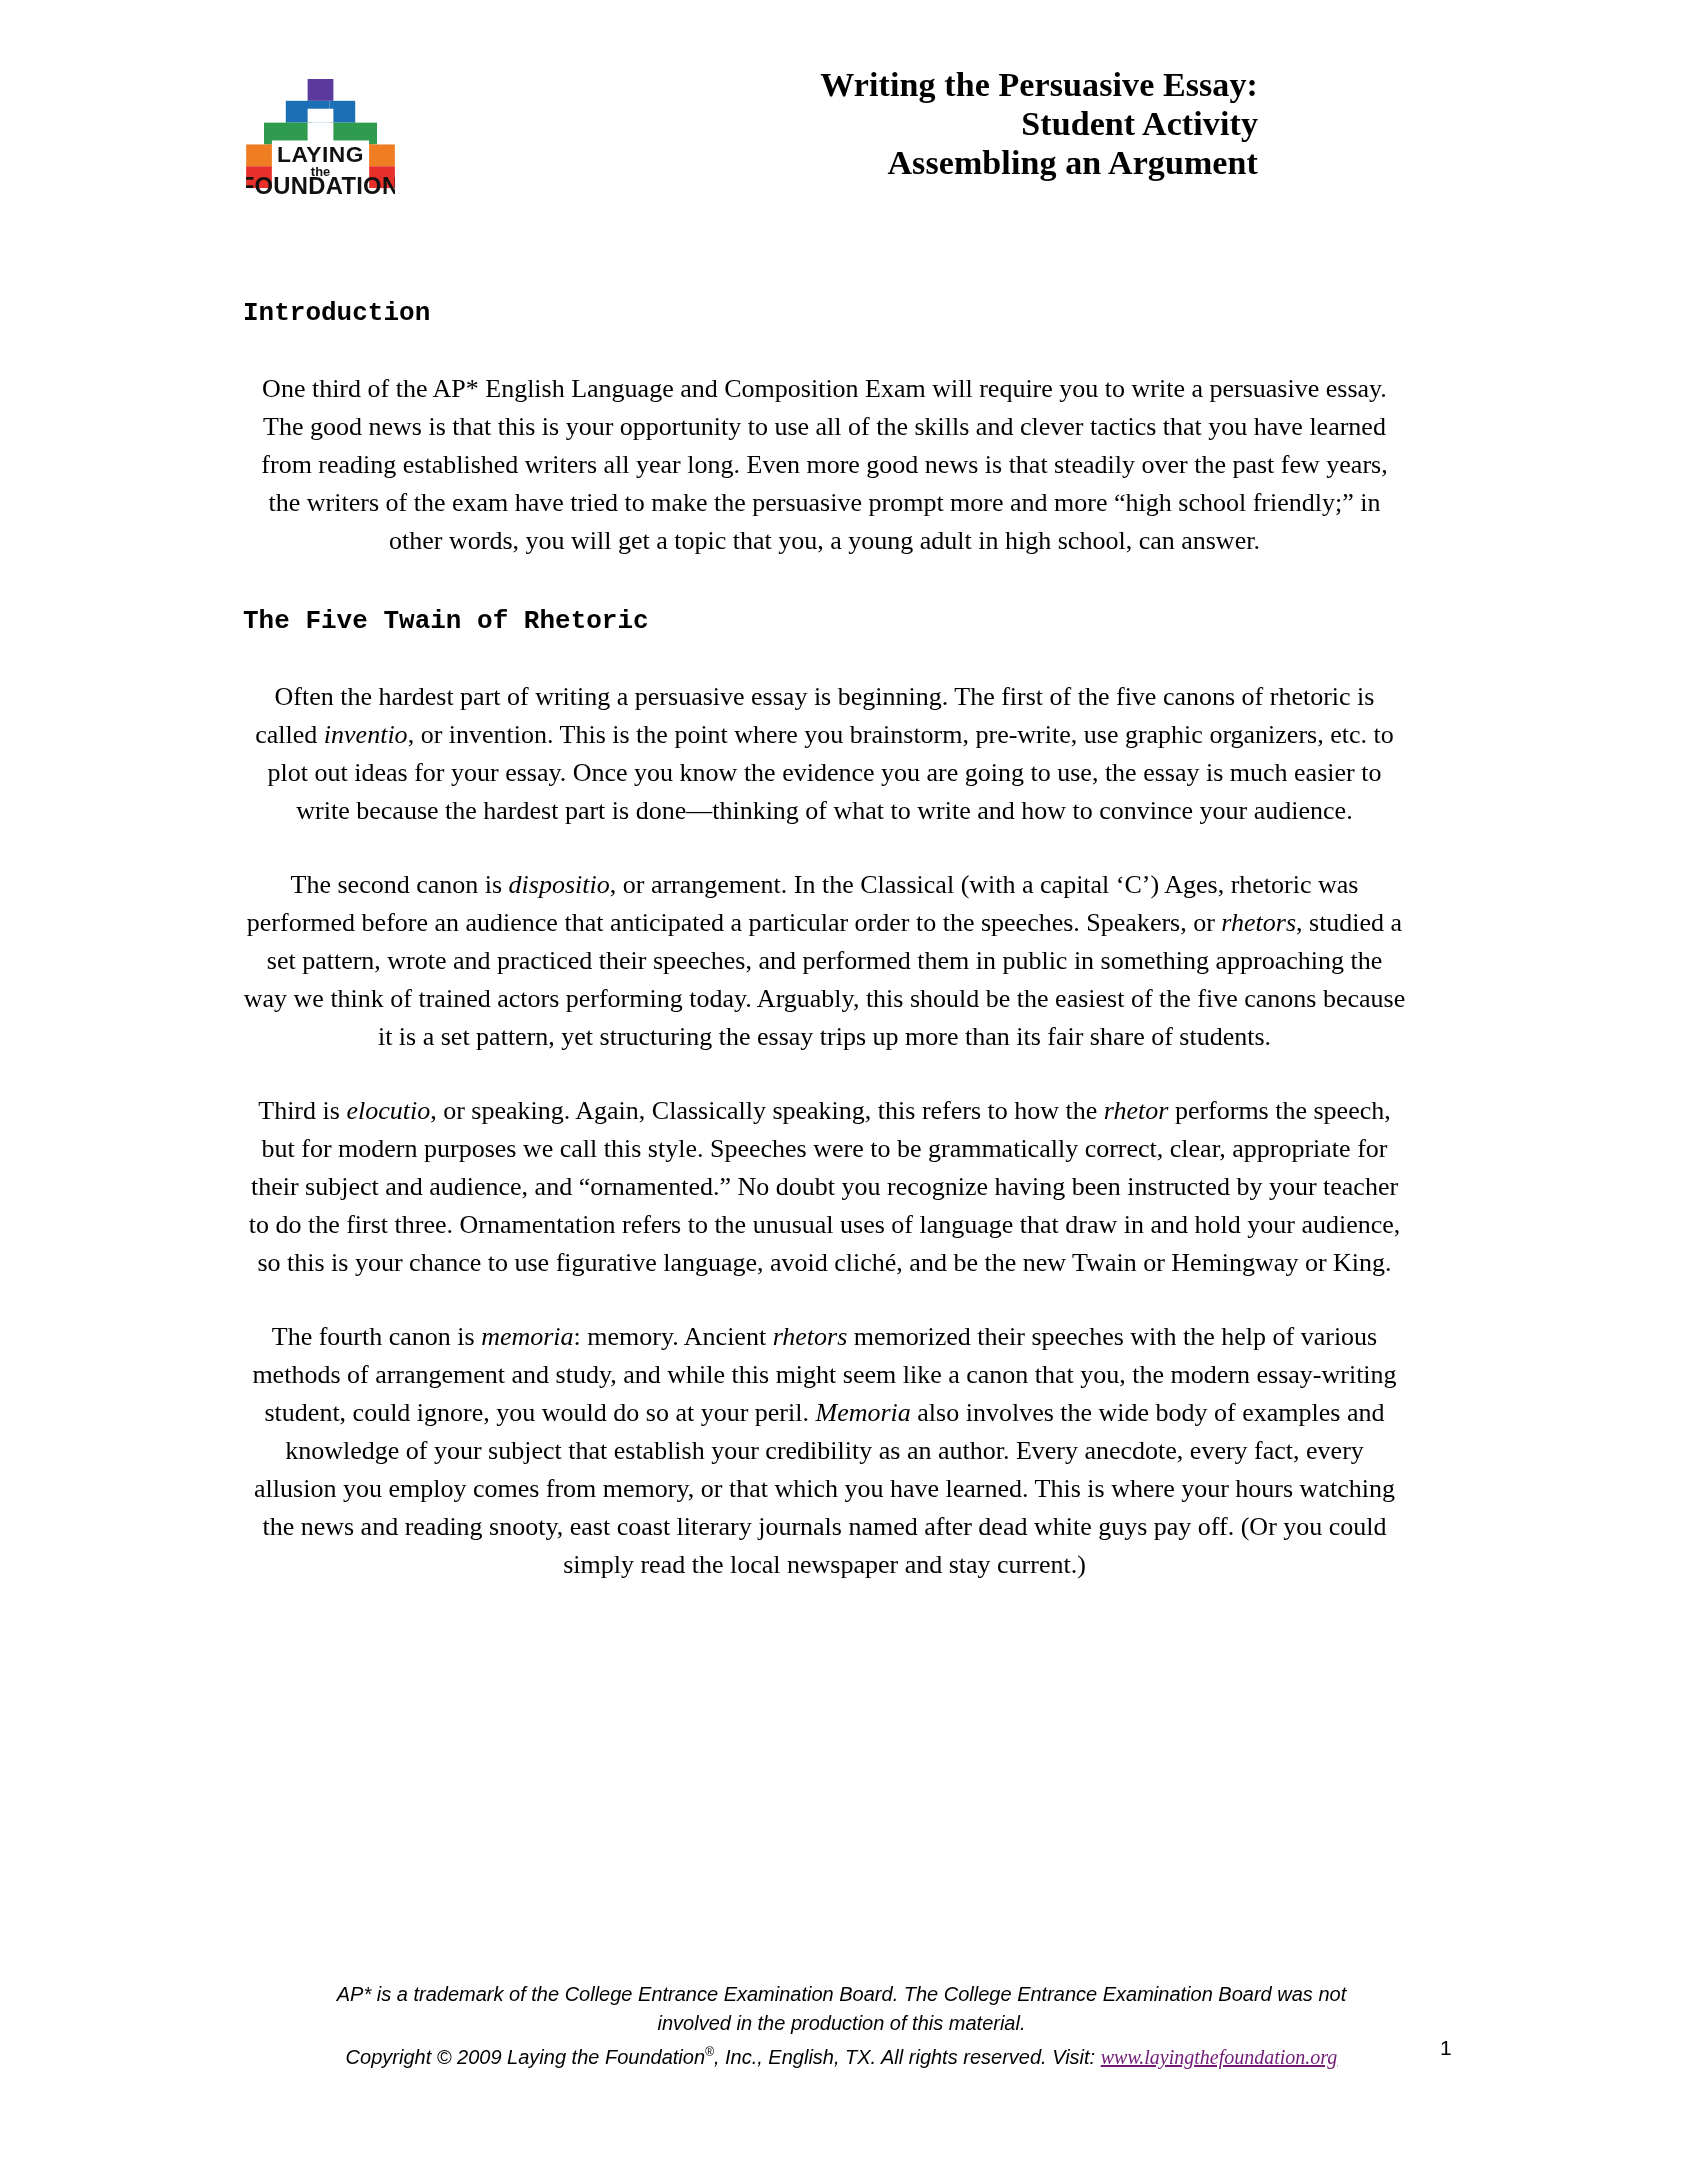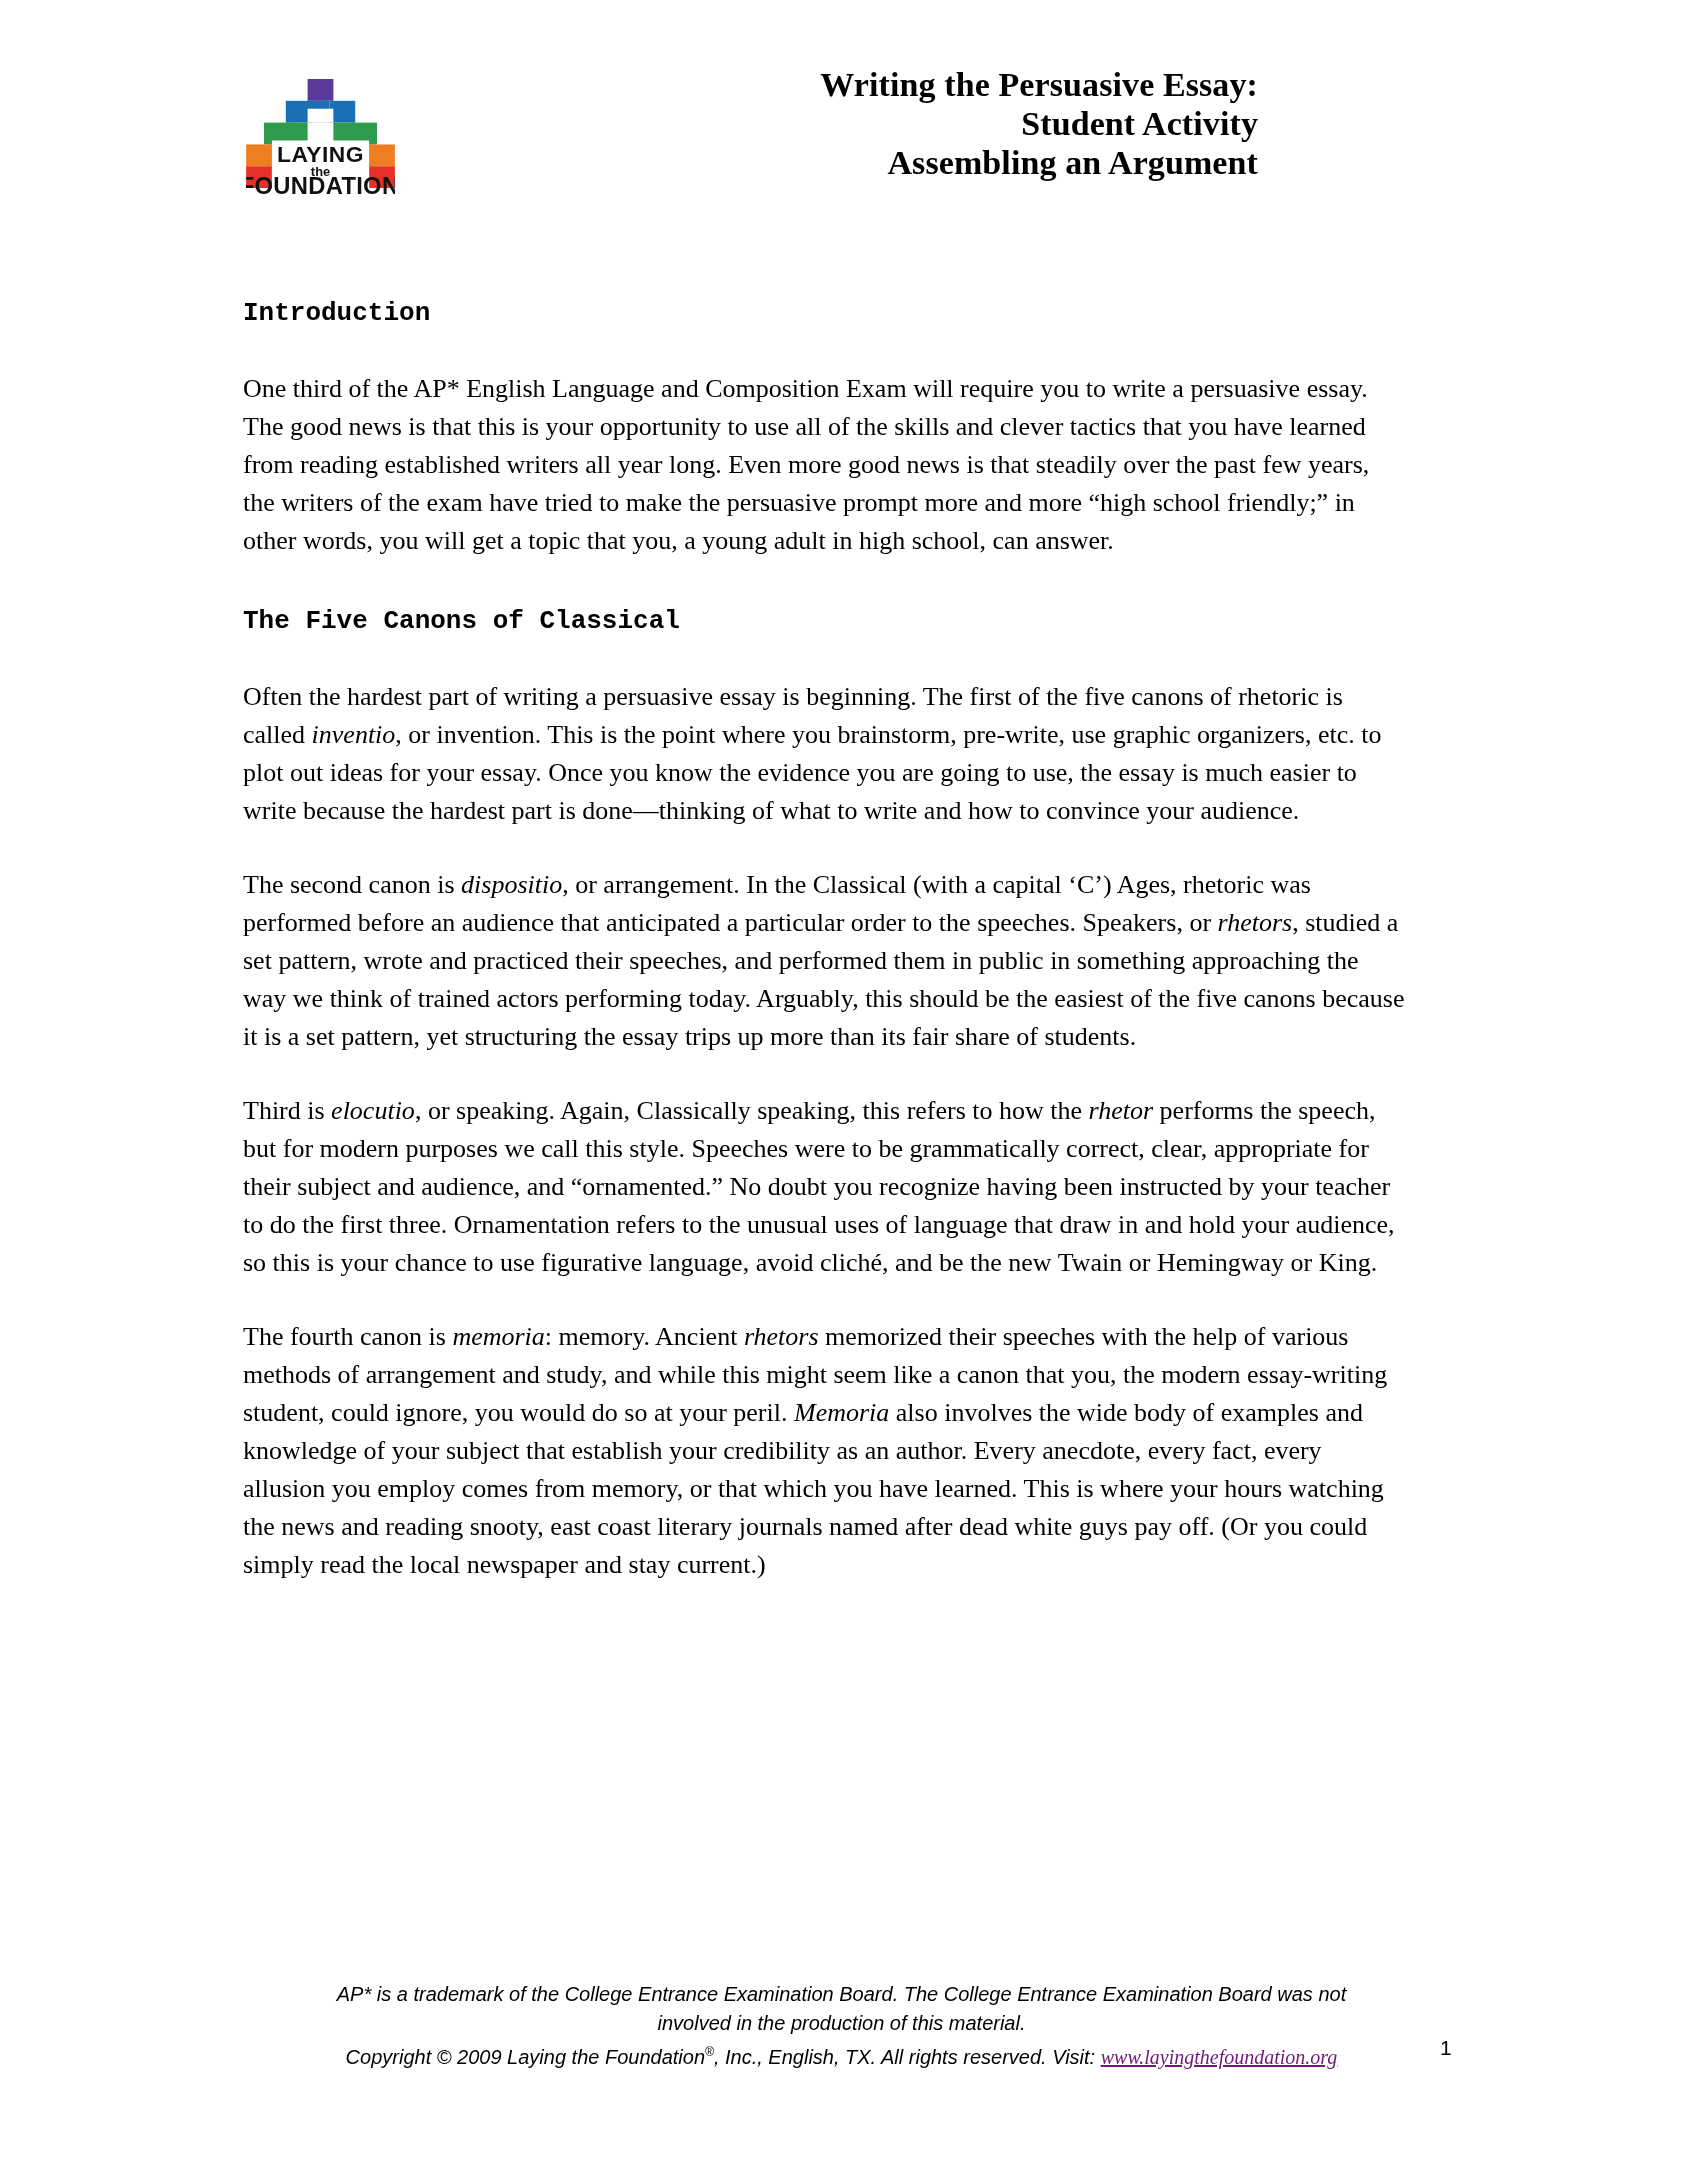--- a/index.html
+++ b/index.html
@@ -67,21 +67,21 @@
     font-size: 26px;
     font-weight: bold;
     margin: 0 0 0 0;
     line-height: 32px;
   }
   p.para {
     font-family: "Liberation Serif", "DejaVu Serif", serif;
     font-size: 26px;
     line-height: 38px;
     margin: 0;
-    text-align: left;
+    text-align: center;
   }
   .gap-after-heading { height: 41px; }
   .gap-para { height: 36px; }
   .gap-section { height: 45px; }
 
   i.it { font-style: italic; }
   b.bd { font-weight: normal; }
 
   
   .footer {
@@ -161,21 +161,21 @@
   </div>
 
   <div class="content">
 
     <h2 class="section-heading">Introduction</h2>
     <div class="gap-after-heading"></div>
     <p class="para"><span>One third of the AP* English Language and Composition Exam will require you to write a persuasive essay.  The good news is that this is your opportunity to use all of the skills and clever tactics that you have learned from reading established writers all year long.  Even more good news is that steadily over the past few years, the writers of the exam have tried to make the persuasive prompt more and more “high school friendly;” in other words, you will get a topic that you, a young adult in high school, can answer.</span></p>
 
     <div class="gap-section"></div>
 
-    <h2 class="section-heading">The Five Canons of Classical</h2>
+    <h2 class="section-heading">The Five Twain of Rhetoric</h2>
     <div class="gap-after-heading"></div>
 
     <p class="para"><span>Often the hardest part of writing a persuasive essay is beginning.  The first of the five canons of rhetoric is called </span><i class="it">inventio</i><span>, or </span><b class="bd">invention</b><span>.  This is the point where you brainstorm, pre-write, use graphic organizers, etc. to plot out ideas for your essay.  Once you know the evidence you are going to use, the essay is much easier to write because the hardest part is done—thinking of what to write and how to convince your audience.</span></p>
     <div class="gap-para"></div>
     <p class="para"><span>The second canon is </span><i class="it">dispositio</i><span>, or </span><b class="bd">arrangement</b><span>.  In the Classical (with a capital ‘C’) Ages, rhetoric was performed before an audience that anticipated a particular order to the speeches.  Speakers, or </span><i class="it">rhetors</i><span>, studied a set pattern, wrote and practiced their speeches, and performed them in public in something approaching the way we think of trained actors performing today.  Arguably, this should be the easiest of the five canons because it is a set pattern, yet structuring the essay trips up more than its fair share of students.</span></p>
     <div class="gap-para"></div>
     <p class="para"><span>Third is </span><i class="it">elocutio</i><span>, or speaking.  Again, Classically speaking, this refers to how the </span><i class="it">rhetor</i><span> performs the speech, but for modern purposes we call this </span><b class="bd">style</b><span>.  Speeches were to be grammatically correct, clear, appropriate for their subject and audience, and “ornamented.”  No doubt you recognize having been instructed by your teacher to do the first three.  Ornamentation refers to the unusual uses of language that draw in and hold your audience, so this is your chance to use figurative language, avoid cliché, and be the new Twain or Hemingway or King.</span></p>
     <div class="gap-para"></div>
     <p class="para"><span>The fourth canon is </span><i class="it">memoria</i><span>: memory.  Ancient </span><i class="it">rhetors</i><span> memorized their speeches with the help of various methods of arrangement and study, and while this might seem like a canon that you, the modern essay-writing student, could ignore, you would do so at your peril.  </span><i class="it">Memoria</i><span> also involves the wide body of </span><b class="bd">examples</b><span> and knowledge of your subject that establish your credibility as an author.  Every anecdote, every fact, every allusion you employ comes from memory, or that which you have learned.  This is where your hours watching the news and reading snooty, east coast literary journals named after dead white guys pay off.  (Or you could simply read the local newspaper and stay current.)</span></p>
   </div>

